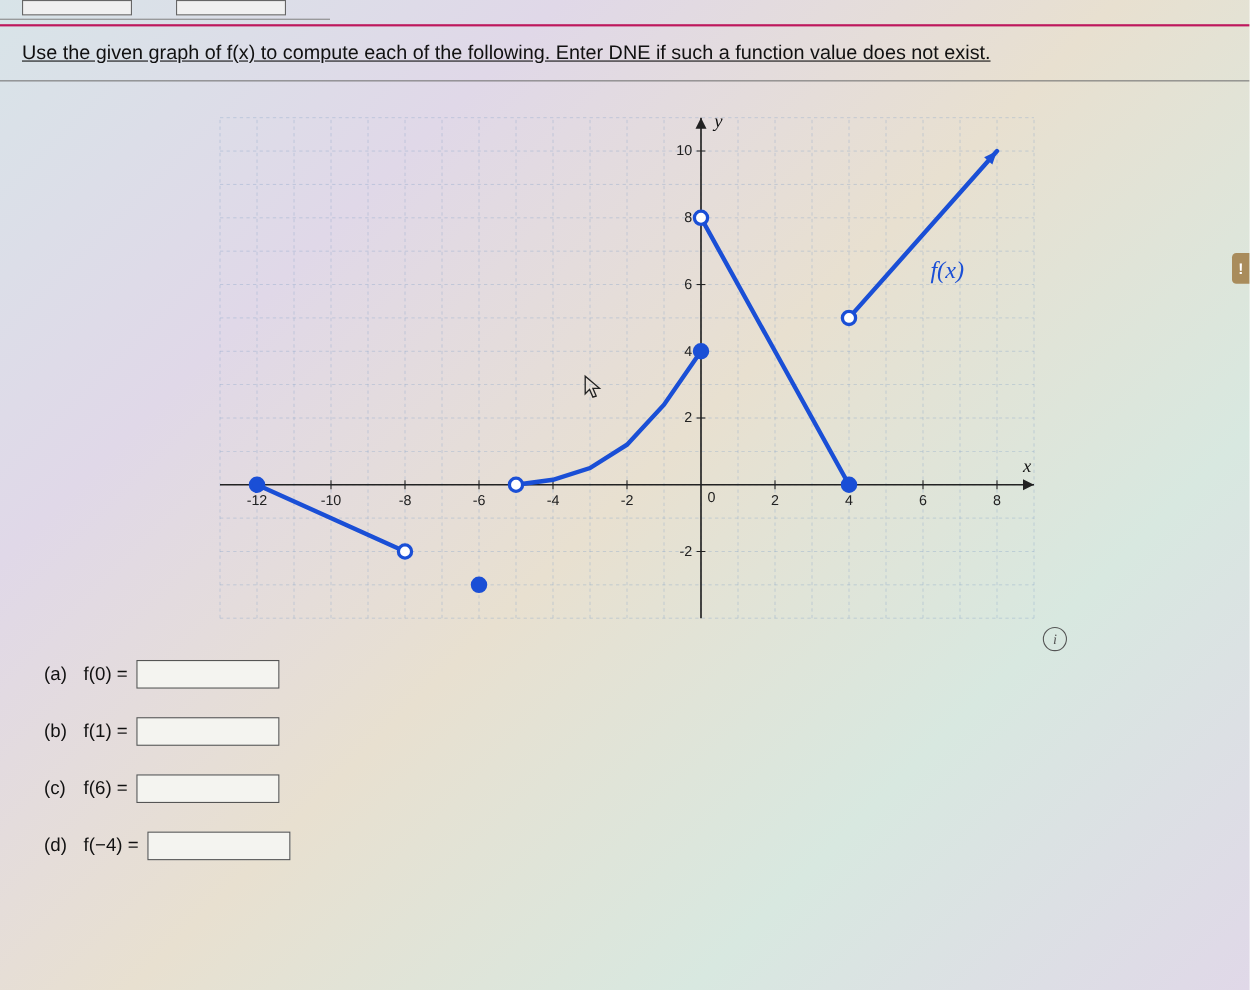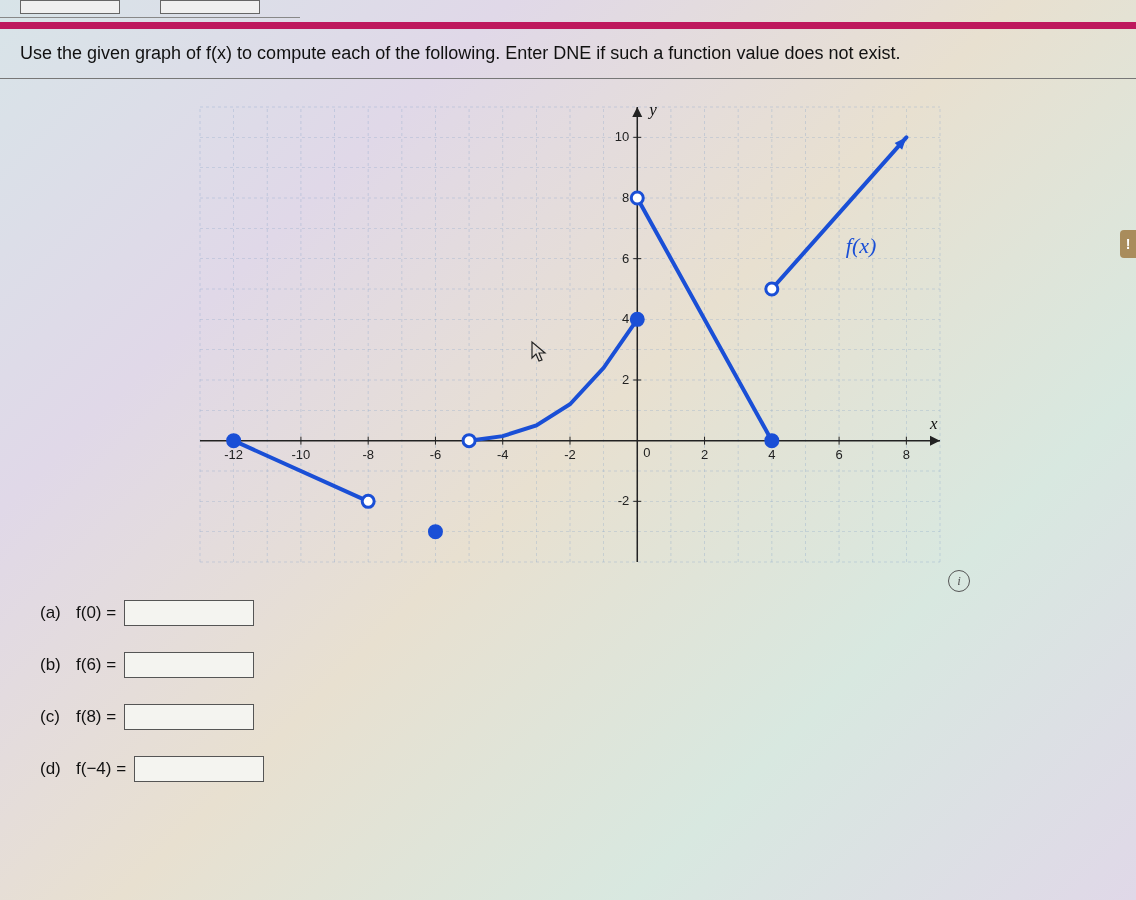--- a/index.html
+++ b/index.html
@@ -16,24 +16,25 @@
     top: 0; left: 0;
     height: 18px; width: 300px;
     border-bottom: 1px solid #888;
     display:flex; gap:40px; padding-left:20px;
   }
   .top-fragment .box { width:100px; height:14px; border:1px solid #666; background:#f0f0f0; }
   .question-bar {
     position:absolute;
     top: 22px; left:0; right:0;
     padding: 14px 20px;
-    border-top:7px solid #be185d;
+    border-top:2px solid #be185d;
     border-bottom:1px solid #777;
     font-size: 18px;
     color:#111;
+    text-decoration:underline;
   }
   .chart-wrap {
     position:absolute;
     top: 92px;
     left: 180px;
     width: 780px;
     height: 490px;
   }
   .info-icon {
     position:absolute;
@@ -212,26 +213,26 @@
 <div class="side-tab">!</div>
 
 <div class="answers">
   <div class="answer-row">
     <span class="label">(a)</span>
     <span class="fn">f(0) =</span>
     <input type="text" value="" style="">
   </div>
   <div class="answer-row">
     <span class="label">(b)</span>
+    <span class="fn">f(1) =</span>
+    <input type="text" value="" style="">
+  </div>
+  <div class="answer-row">
+    <span class="label">(c)</span>
     <span class="fn">f(6) =</span>
-    <input type="text" value="" style="">
-  </div>
-  <div class="answer-row">
-    <span class="label">(c)</span>
-    <span class="fn">f(8) =</span>
     <input type="text" value="" style="">
   </div>
   <div class="answer-row">
     <span class="label">(d)</span>
     <span class="fn">f(−4) =</span>
     <input type="text" value="" style="">
   </div>
 </div>
 
 </body></html>

